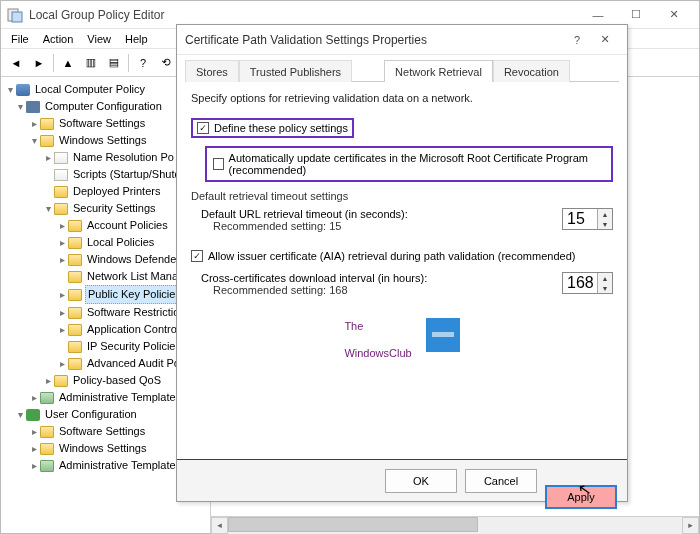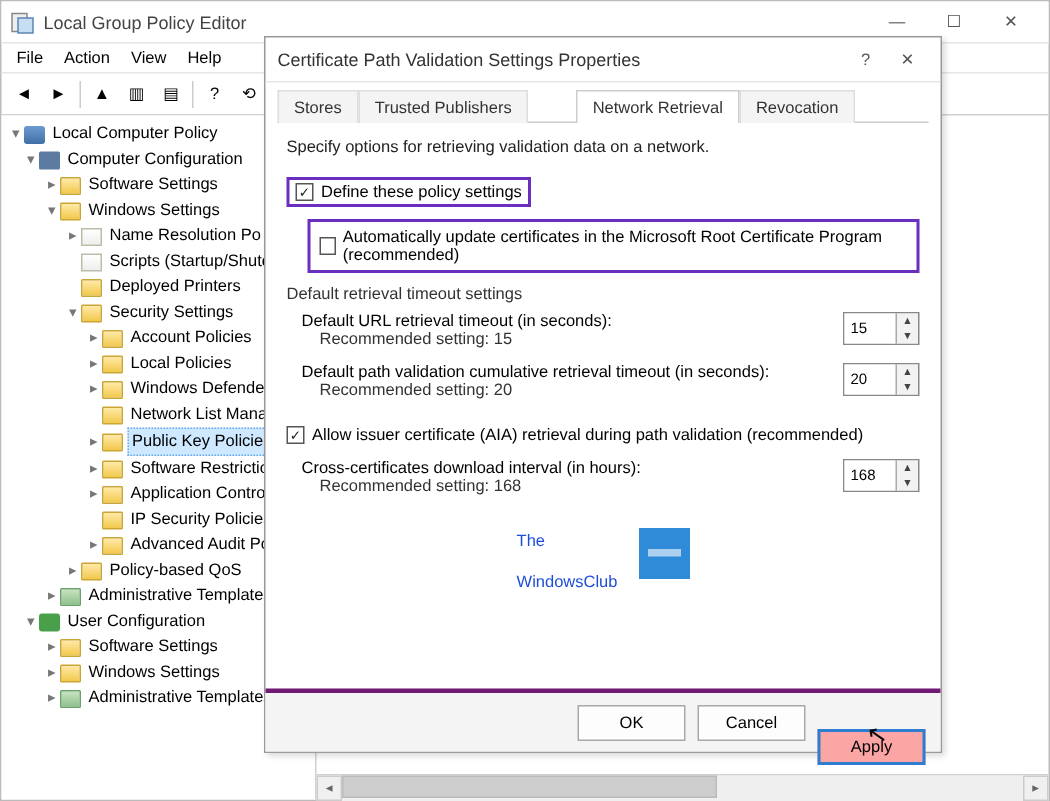--- a/index.html
+++ b/index.html
@@ -54,29 +54,29 @@
 .dlg-body p { margin-bottom: 10px; color: #222; }
 .boxed { border: 2px solid #6a2fbf; padding: 2px 4px; display: inline-flex; align-items: center; justify-content: center; }
 .chk { width: 12px; height: 12px; border: 1px solid #555; margin-right: 5px; display: inline-flex; align-items: center; justify-content: center; font-size: 9px; color: #222; background:#fff;}
 .chk.on::after { content: "✓"; }
 .group { margin-top: 8px; }
 .group-title { color: #333; margin-bottom: 6px; }
 .setting-row { display: flex; align-items: flex-start; margin: 4px 0 2px 10px; }
 .setting-text { flex: 1; }
 .setting-text .rec { color: #333; padding-left: 12px; }
 .spin { display: inline-flex; border: 1px solid #888; height: 22px; }
-.spin input { width: 34px; border: none; padding: 0 4px; font-size: 10px; outline: none; }
+.spin input { width: 34px; border: none; padding: 0 4px; font-size: 16px; outline: none; }
 .spin .btns { display: flex; flex-direction: column; border-left: 1px solid #aaa; }
 .spin .b { width: 14px; height: 11px; background: #f2f2f2; font-size: 7px; display:flex;align-items:center;justify-content:center; color:#444; }
 .chk-line { display: flex; align-items: center; margin: 10px 0; }
 .logo-area { display:flex; align-items:center; justify-content:center; gap:14px; margin-top:12px; }
-.logo-text { font-size: 26px; font-weight: 300; color:#1d4ed8; line-height:1.05; }
+.logo-text { font-size: 26px; font-weight: 300; color:#701a75; line-height:1.05; }
 .logo-square { width:34px;height:34px;background:#2f8ad8; position:relative; }
 .logo-square::after{content:"";position:absolute;left:6px;right:6px;top:14px;height:5px;background:rgba(255,255,255,.6);}
-.dlg-buttons { height: 42px; border-top: 3px solid #701a75; display: flex; align-items: center; justify-content: flex-end; padding-right: 10px; gap: 8px; background:#f4f4f4;}
+.dlg-buttons { height: 42px; border-top: 1px solid #701a75; display: flex; align-items: center; justify-content: flex-end; padding-right: 10px; gap: 8px; background:#f4f4f4;}
 .btn { min-width: 72px; height: 24px; border: 1px solid #a8a8a8; background: #fdfdfd; display:inline-flex;align-items:center;justify-content:center; }
 .btn.highlight { border: 2px solid #2f7dd1; background:#fca5a5;margin-top:32px; }
 .cursor { position:absolute; left: 578px; top: 480px; font-size:16px; pointer-events:none; transform: rotate(-10deg); }
 </style>
 </head>
 <body>
 
 <div class="main-window">
   <div class="titlebar">
     <span class="icon">
@@ -275,33 +275,20 @@
         </div>
         <div class="spin">
           <input value="15" style="">
           <div class="btns">
               <div class="b">▲</div>
               <div class="b">▼</div>
             </div>
         </div>
       </div>
 
-      <div class="setting-row" style="margin-top:10px;">
-        <div class="setting-text">
-          <div>Default path validation cumulative retrieval timeout (in seconds):</div>
-          <div class="rec">Recommended setting: 20</div>
-        </div>
-        <div class="spin">
-          <input value="20" style="">
-          <div class="btns">
-              <div class="b">▲</div>
-              <div class="b">▼</div>
-            </div>
-        </div>
-      </div>
     </div>
 
     <div class="chk-line" style="margin-top:18px;">
       <span class="chk on"></span>
       <span>Allow issuer certificate (AIA) retrieval during path validation (recommended)</span>
     </div>
 
     <div class="setting-row" style="margin-top:6px;">
       <div class="setting-text">
         <div>Cross-certificates download interval (in hours):</div>

